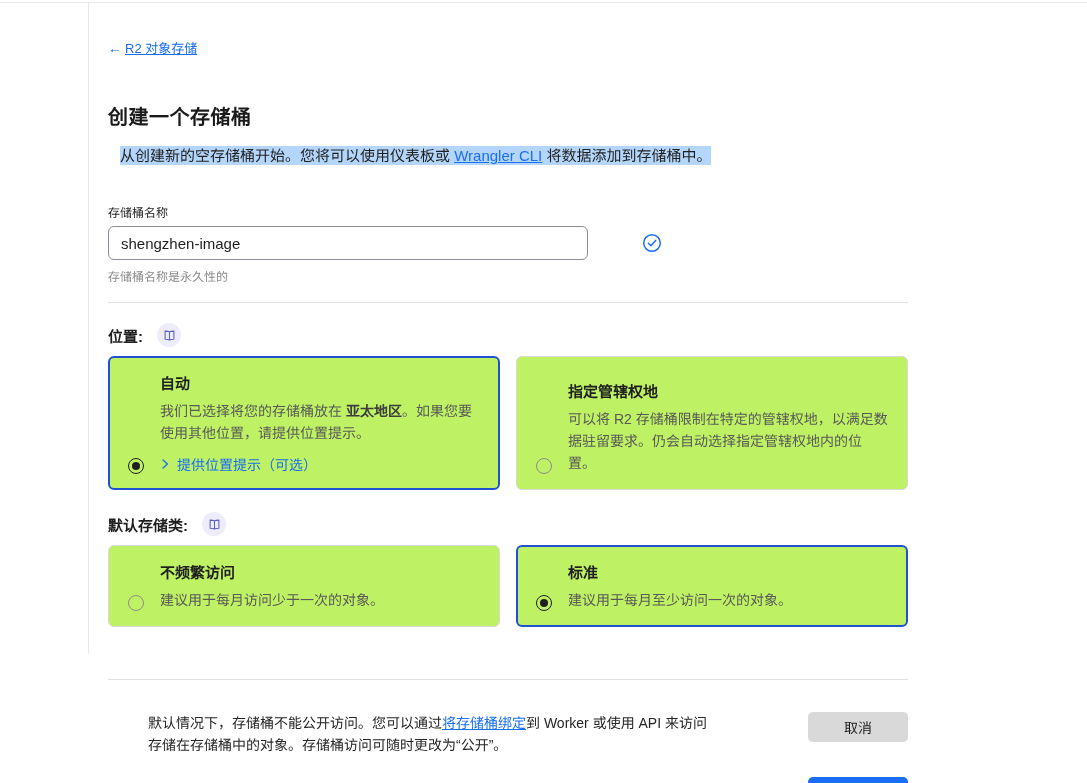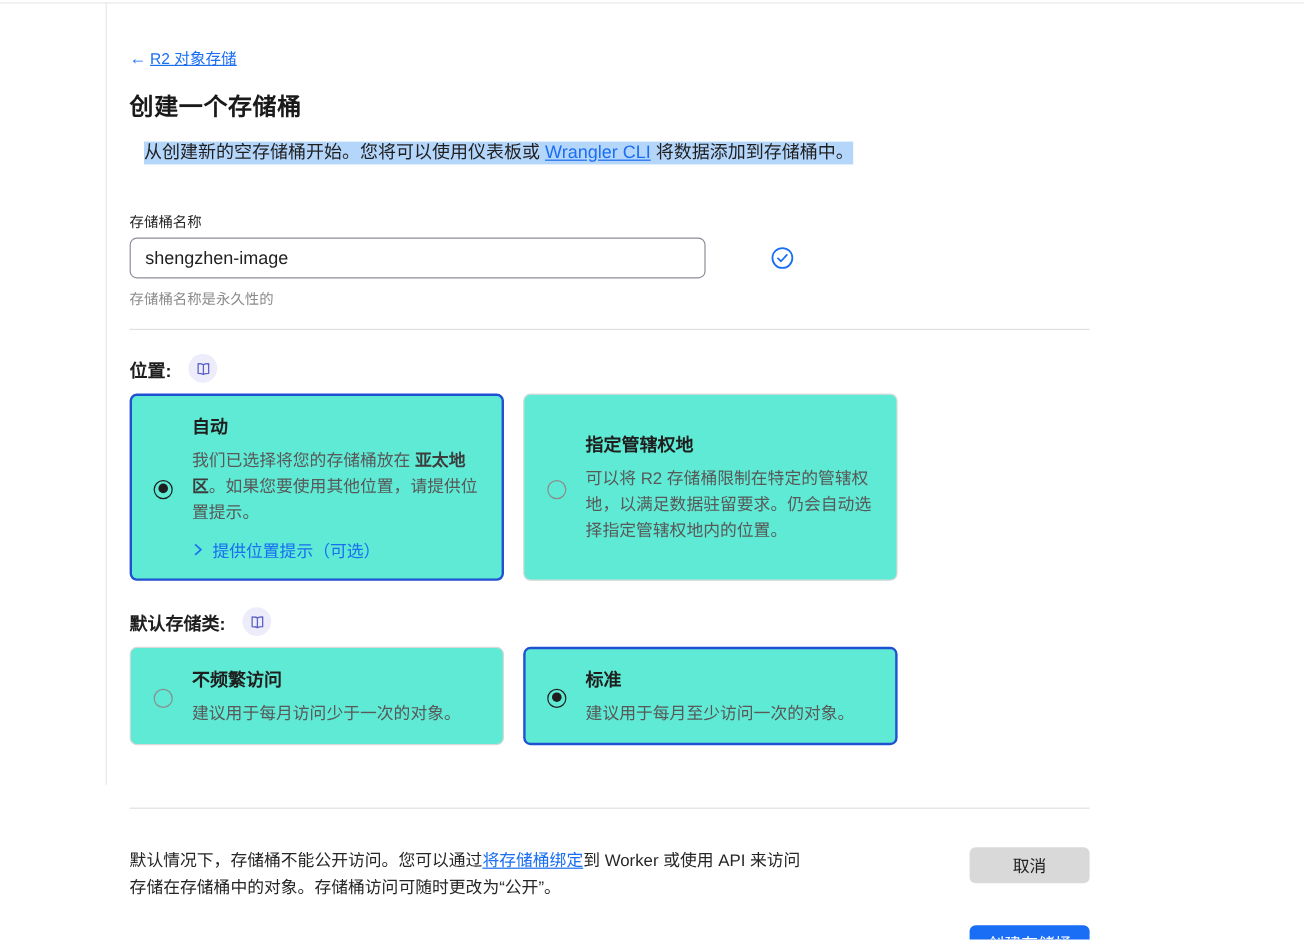--- a/index.html
+++ b/index.html
@@ -12,21 +12,21 @@
   .top-rule { position:absolute; top:2px; left:0; width:1087px; height:1px; background:#e8e8e8; }
   .left-rule { position:absolute; top:2px; left:88px; width:1px; height:652px; background:#e8e8e8; }
 
   .content { position:absolute; left:108px; top:0; width:800px; }
 
   
   .back-row { margin-top:38px; display:flex; align-items:center; font-size:13px; }
   .back-arrow { color:#1a6ef2; margin-right:3px; font-size:14px; line-height:1; }
   .back-link { color:#1a6ef2; text-decoration:underline; cursor:pointer; }
 
-  h1.page-title { margin-top:16px; font-size:20px; font-weight:bold; color:#1a1a1a; letter-spacing:.5px; }
+  h1.page-title { margin-top:44px; font-size:20px; font-weight:bold; color:#1a1a1a; letter-spacing:.5px; }
 
   .intro { margin-top:15px; font-size:15px; line-height:22px;padding-left:12px; }
   .intro .hl { background:#b5d6fb; padding:1px 0; }
   .intro a.inline-link { color:#1a6ef2; text-decoration:underline; cursor:pointer; }
 
   
   .field-label { margin-top:36px; font-size:12px; color:#262626;font-family:Liberation Mono, monospace; }
   .input-wrap { position:relative; margin-top:5px; width:564px; }
   .text-input {
     width:480px; height:34px; border:1px solid #8d8d99; border-radius:6px;
@@ -46,42 +46,42 @@
   .section-head-2 { margin-top:22px; }
   .section-label { font-size:15px; font-weight:bold; color:#1f1f1f; }
   .doc-badge {
     width:24px; height:24px; border-radius:50%; background:#ececfa;
     display:flex; align-items:center; justify-content:center; margin-left:14px; cursor:pointer;
   }
 
   
   .card-row { display:flex; gap:16px; margin-top:9px; }
   .opt-card {
-    width:312px; border:1px solid #d9d9d9; border-radius:6px;
-    padding:15px 19px; display:flex; align-items:center; background:#5eead4; cursor:pointer;
+    width:392px; border:1px solid #d9d9d9; border-radius:6px;
+    padding:15px 19px; display:flex; align-items:flex-end; background:#bef264; cursor:pointer;
   }
   .opt-card.selected { border:2px solid #2151d3; padding:14px 18px; }
   .row-1 .opt-card { min-height:130px; }
   .row-2 .opt-card { min-height:80px; }
 
   .radio { width:16px; height:16px; border-radius:50%; flex:0 0 16px; margin-top:3px; position:relative; }
   .radio.on  { border:1.5px solid #1f1f1f; }
   .radio.on::after { content:""; position:absolute; left:2.5px; top:2.5px; width:8px; height:8px; border-radius:50%; background:#1f1f1f; }
   .radio.off { border:1.5px solid #8c8c8c; }
 
   .opt-body { margin-left:16px; }
   .opt-title { font-size:15px; font-weight:bold; color:#1f1f1f; }
   .opt-desc { margin-top:7px; font-size:14px; line-height:22px; color:#595959; }
   .opt-desc b { color:#3d3d3d; }
   .hint-link { margin-top:10px; display:flex; align-items:center; color:#1a6ef2; font-size:14px; cursor:pointer; }
   .hint-link svg { margin-right:7px; }
 
   
   .footer-row { margin-top:32px; display:flex; justify-content:space-between; align-items:flex-start; }
-  .footer-text { width:572px; font-size:14px; line-height:22px; color:#262626; }
+  .footer-text { width:572px; font-size:14px; line-height:22px; color:#262626;margin-left:40px; }
   .footer-text a { color:#1a6ef2; text-decoration:underline; cursor:pointer; }
   .footer-actions { display:flex; gap:20px;flex-direction:column; }
   .btn {
     height:30px; border:none; border-radius:5px; padding:0 15px;
     font-size:14px; cursor:pointer; font-family:"Liberation Sans","DejaVu Sans",sans-serif;
   }
   .btn-cancel { background:#d9d9d9; color:#1f1f1f; }
   .btn-create { background:#1a6ef5; color:#ffffff;margin-top:15px; }
 </style>
 </head>

